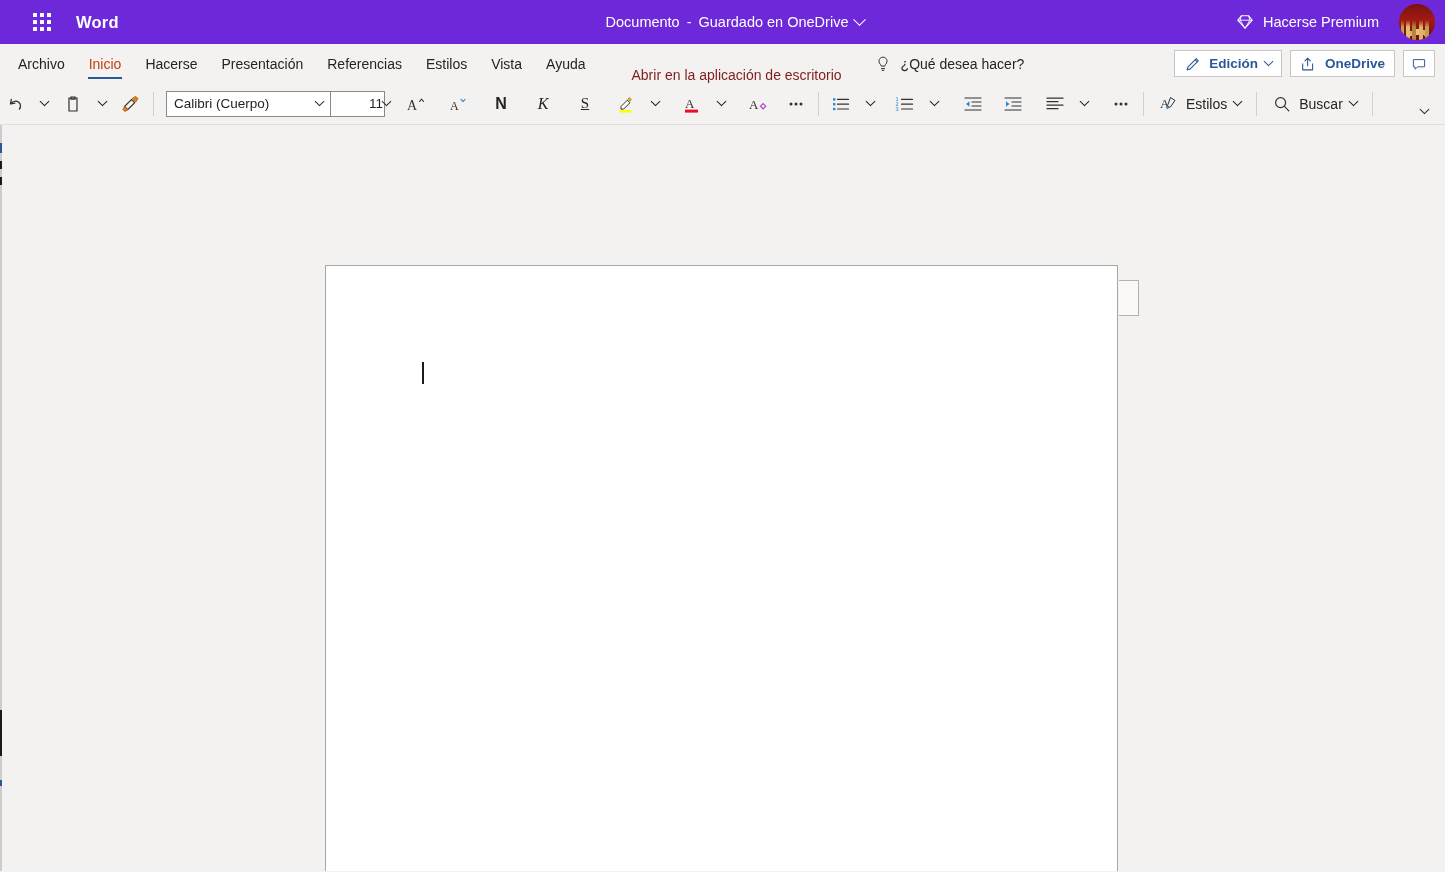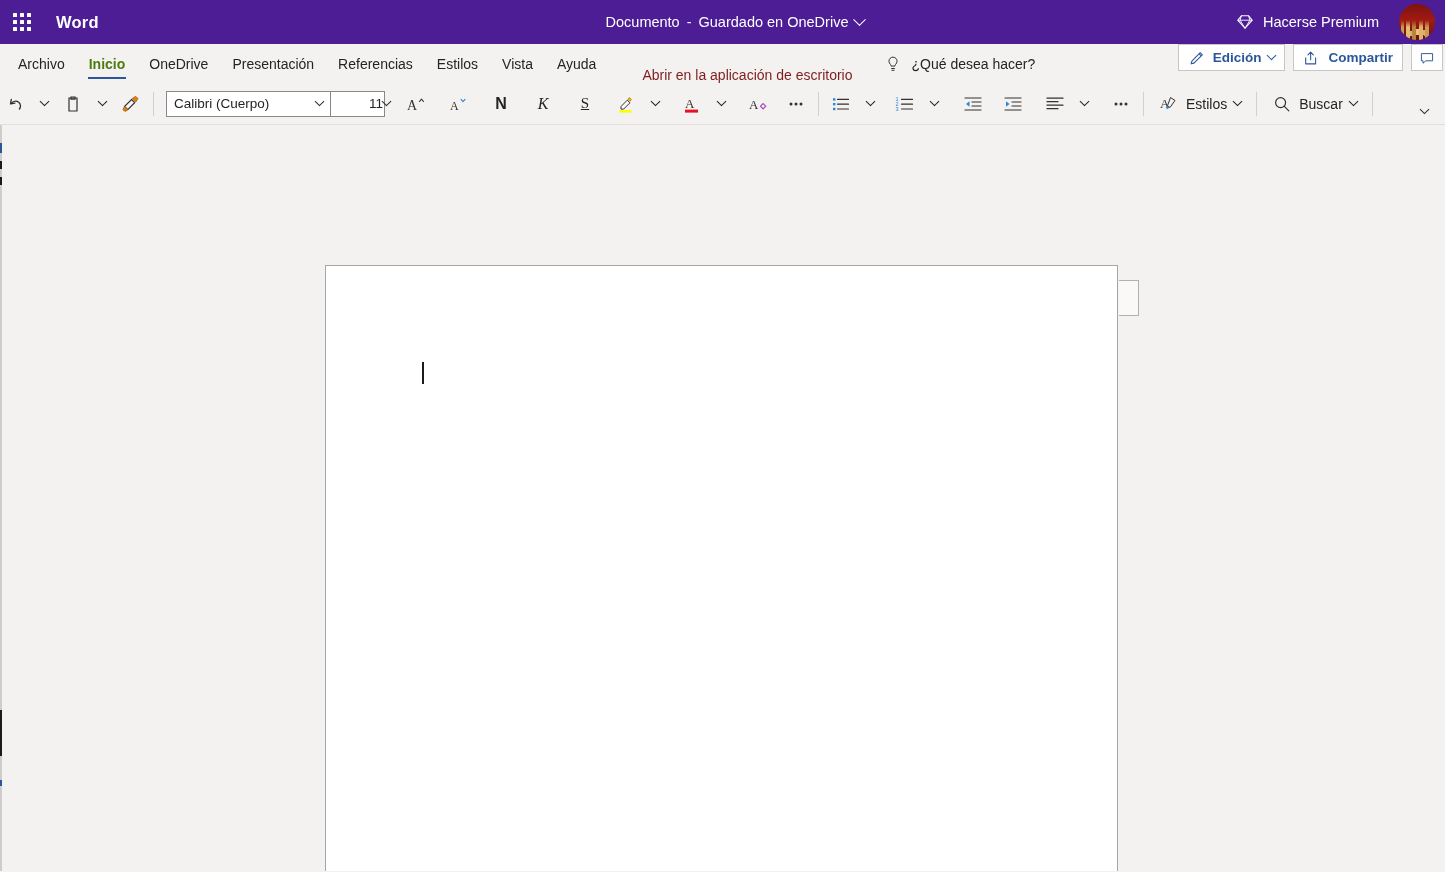--- a/index.html
+++ b/index.html
@@ -7,26 +7,27 @@
     margin: 0; padding: 0;
     width: 1445px; height: 872px;
     overflow: hidden;
     font-family: "Liberation Sans", sans-serif;
     background: #f3f2f1;
   }
 
   
   .titlebar {
     height: 44px;
-    background: #4c1d95;
+    background: #6d28d9;
     display: flex;
     align-items: center;
     position: relative;
     color: #ffffff;
     user-select: none;
+    padding-left: 20px;
   }
   .waffle {
     width: 44px; height: 44px;
     display: flex; align-items: center; justify-content: center;
     cursor: pointer;
   }
   .waffle-grid {
     display: grid;
     grid-template-columns: repeat(3, 4px);
     grid-template-rows: repeat(3, 4px);
@@ -126,21 +127,21 @@
   }
   .tab {
     display: flex; align-items: center;
     padding: 0 12px;
     font-size: 14px;
     color: #252423;
     cursor: pointer;
     position: relative;
   }
   .tab:first-child { margin-left: 6px; }
-  .tab.active { font-weight: bold; color: #4d7c0f; }
+  .tab.active { font-weight: normal; color: #c2410c; }
   .tab.active::after {
     content: "";
     position: absolute;
     left: 11px; right: 11px; bottom: 4px;
     height: 2px;
     background: #2b579a;
   }
   .tabbar .spacer-a { width: 24px; }
   .open-desktop {
     display: flex; align-items: flex-end;
@@ -155,22 +156,23 @@
     font-size: 14px;
     color: #252423;
     margin-left: 16px;
     padding: 0 6px;
     cursor: pointer;
     white-space: nowrap;
   }
   .tabbar-right {
     margin-left: auto;
     display: flex;
+    align-items: center;
     gap: 8px;
-    padding-right: 2px;
+    padding-right: 10px;
   }
   .btn-outline {
     display: flex; align-items: center; gap: 7px;
     height: 27px;
     padding: 0 9px;
     border: 1px solid #c8c6c4;
     background: #ffffff;
     color: #2b579a;
     font-size: 13.5px;
     font-weight: bold;
@@ -335,21 +337,21 @@
 
 <div class="tabbar">
 
   <div class="tab">
     <span>Archivo</span>
   </div>
   <div class="tab active">
     <span>Inicio</span>
   </div>
   <div class="tab">
-    <span>OneDrive</span>
+    <span>Hacerse</span>
   </div>
   <div class="tab">
     <span>Presentación</span>
   </div>
   <div class="tab">
     <span>Referencias</span>
   </div>
   <div class="tab">
     <span>Estilos</span>
   </div>
@@ -382,21 +384,21 @@
       </svg>
       <span>Edición</span>
       <span class="chev-sm"></span>
     </div>
 
     <div class="btn-outline">
       <svg class="ico" viewBox="0 0 20 20">
         <path d="M3 9.5v7h11v-7" fill="none" stroke="#2b579a" stroke-width="1.2" stroke-linejoin="round"></path>
         <path d="M8.5 12V3.5M8.5 3.5L5.5 6.5M8.5 3.5l3 3" fill="none" stroke="#2b579a" stroke-width="1.2" stroke-linecap="round" stroke-linejoin="round"></path>
       </svg>
-      <span>Compartir</span>
+      <span>OneDrive</span>
     </div>
 
     <div class="btn-outline square">
       <svg class="ico" viewBox="0 0 20 20">
         <path d="M3 4.5h14v9H8.5L5 16.5V13.5H3z" fill="none" stroke="#2b579a" stroke-width="1.2" stroke-linejoin="round"></path>
       </svg>
     </div>
   </div>
 </div>
 

